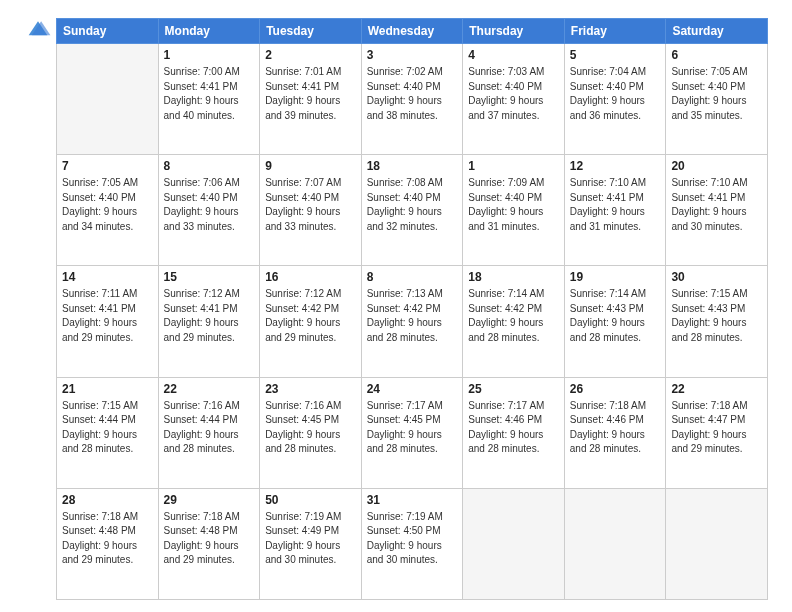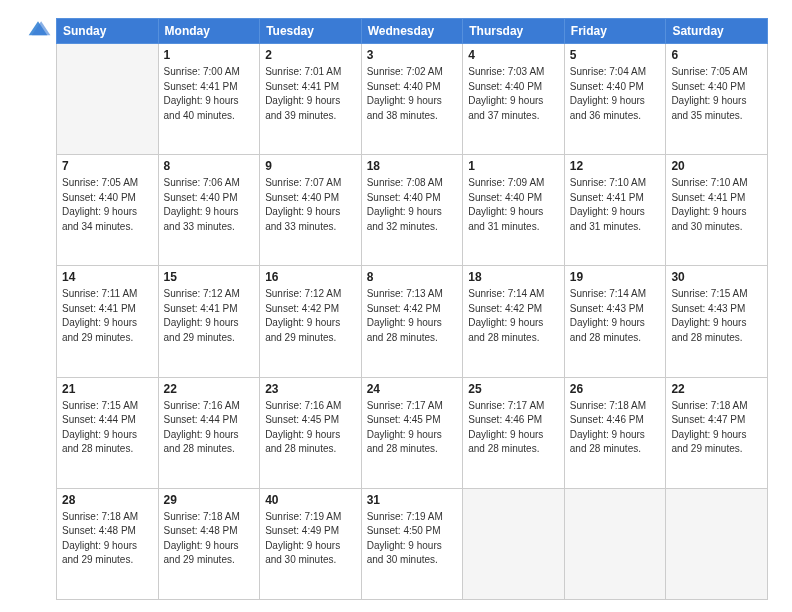--- a/index.html
+++ b/index.html
@@ -242,21 +242,21 @@
         <tr>
           <td>
             <div class="day-number">28</div>
             <div class="day-info">Sunrise: 7:18 AM<br>Sunset: 4:48 PM<br>Daylight: 9 hours and 29 minutes.</div>
           </td>
           <td>
             <div class="day-number">29</div>
             <div class="day-info">Sunrise: 7:18 AM<br>Sunset: 4:48 PM<br>Daylight: 9 hours and 29 minutes.</div>
           </td>
           <td>
-            <div class="day-number">40</div>
+            <div class="day-number">50</div>
             <div class="day-info">Sunrise: 7:19 AM<br>Sunset: 4:49 PM<br>Daylight: 9 hours and 30 minutes.</div>
           </td>
           <td>
             <div class="day-number">31</div>
             <div class="day-info">Sunrise: 7:19 AM<br>Sunset: 4:50 PM<br>Daylight: 9 hours and 30 minutes.</div>
           </td>
           <td class="empty"></td>
           <td class="empty"></td>
           <td class="empty"></td>
         </tr>

